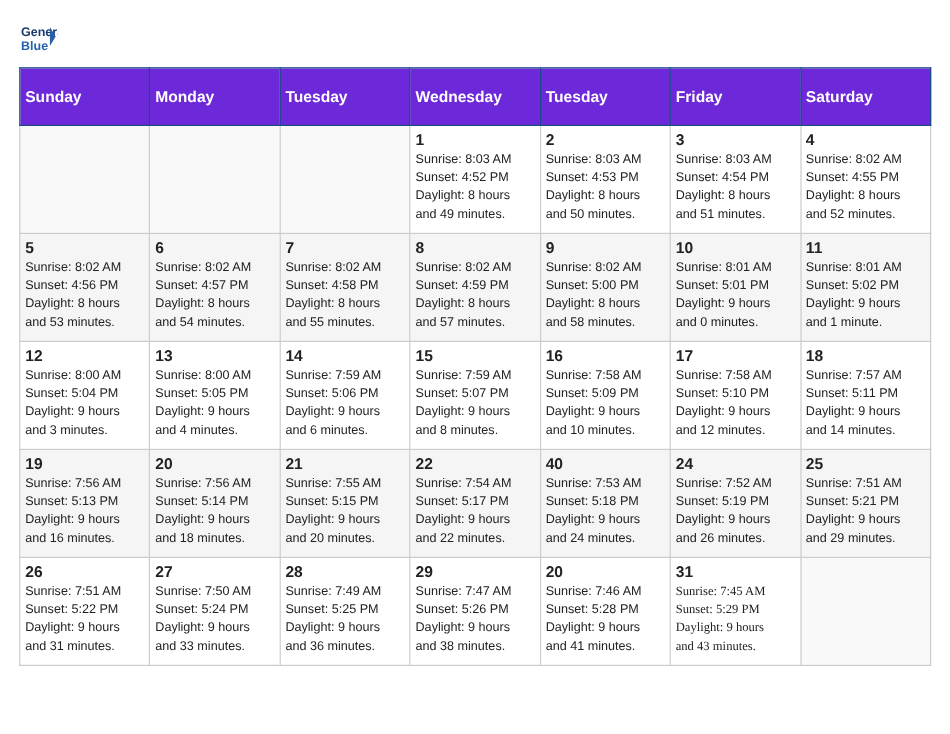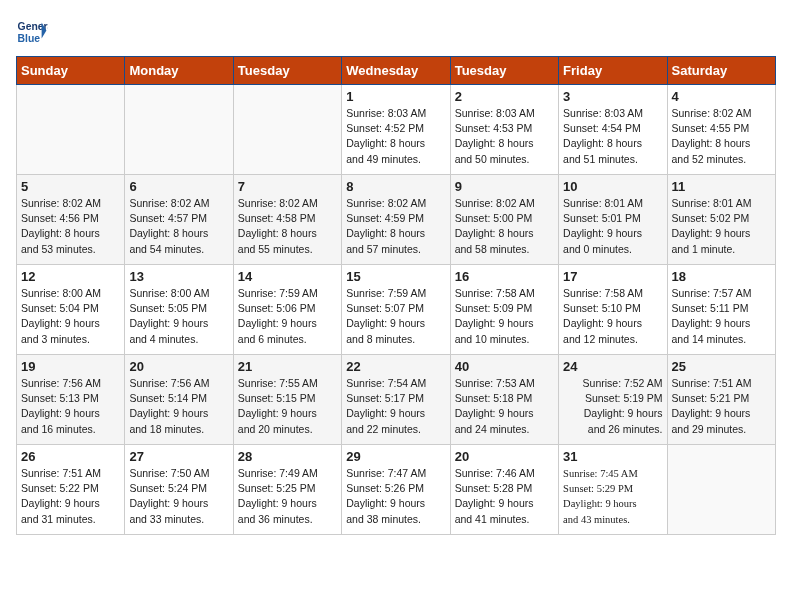--- a/index.html
+++ b/index.html
@@ -36,23 +36,23 @@
     .calendar-subtitle {
       font-size: 15px;
       color: #333;
     }
     table {
       width: 100%;
       border-collapse: collapse;
       font-size: 11px;
     }
     thead th {
-      background: #c2410c;
+      background: #6d28d9;
       color: #fff;
-      padding: 6px 4px;
+      padding: 16px 4px;
       text-align: left;
       font-size: 13px;
       font-weight: bold;
       border: 1px solid #1a4a8a;
     }
     tbody td {
       border: 1px solid #ccc;
       vertical-align: top;
       padding: 4px;
       width: 108px;
@@ -270,21 +270,21 @@
         </td>
         <td>
           <span class="day-number">40</span>
           <div class="day-info" style="white-space: pre-line;">Sunrise: 7:53 AM
 Sunset: 5:18 PM
 Daylight: 9 hours
 and 24 minutes.</div>
         </td>
         <td>
           <span class="day-number">24</span>
-          <div class="day-info" style="white-space: pre-line; text-align: right;">Sunrise: 7:52 AM
+          <div class="day-info" style="white-space: pre-line;">Sunrise: 7:52 AM
 Sunset: 5:19 PM
 Daylight: 9 hours
 and 26 minutes.</div>
         </td>
         <td>
           <span class="day-number">25</span>
           <div class="day-info" style="white-space: pre-line;">Sunrise: 7:51 AM
 Sunset: 5:21 PM
 Daylight: 9 hours
 and 29 minutes.</div>

